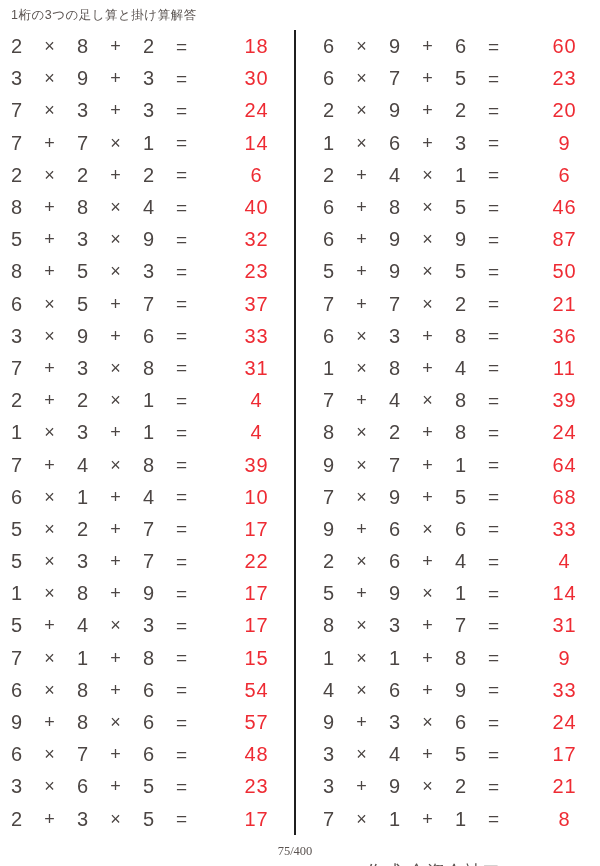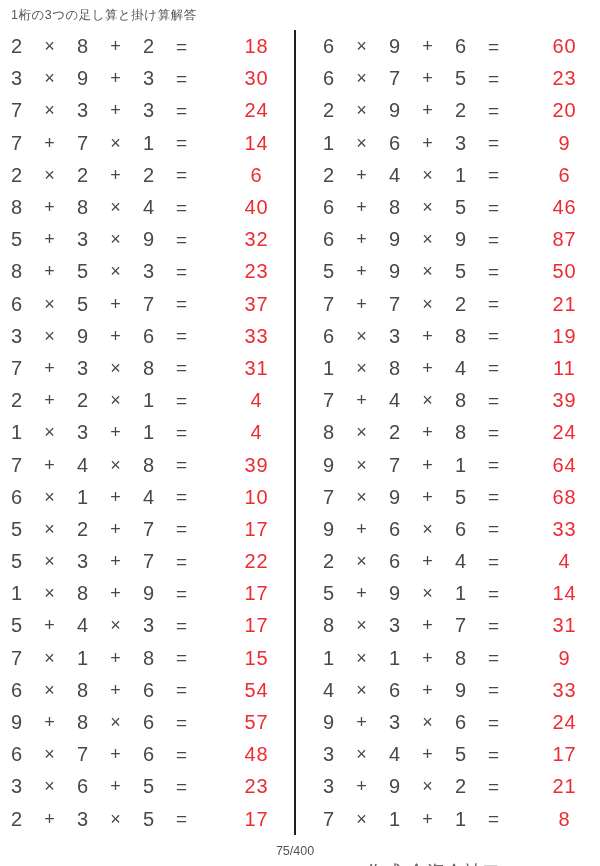--- a/index.html
+++ b/index.html
@@ -65,20 +65,21 @@
     letter-spacing: 1px;
   }
   .footer-page {
     position: absolute;
     top: 844px;
     left: 263px;
     width: 64px;
     text-align: center;
     font-size: 12.5px;
     color: var(--muted);
+    font-family: Liberation Serif, serif;
   }
   .footer-credit {
     position: absolute;
     top: 860px;
     right: 42px;
     font-size: 18px;
     color: var(--muted);
     letter-spacing: 0.5px;
     white-space: nowrap;
   }
@@ -398,21 +399,21 @@
         <span class="cell eq">=</span>
         <span class="cell ans">21</span>
       </div>
       <div class="row">
         <span class="cell num">6</span>
         <span class="cell op">×</span>
         <span class="cell num">3</span>
         <span class="cell op">+</span>
         <span class="cell num">8</span>
         <span class="cell eq">=</span>
-        <span class="cell ans">19</span>
+        <span class="cell ans">36</span>
       </div>
       <div class="row">
         <span class="cell num">1</span>
         <span class="cell op">×</span>
         <span class="cell num">8</span>
         <span class="cell op">+</span>
         <span class="cell num">4</span>
         <span class="cell eq">=</span>
         <span class="cell ans">11</span>
       </div>

